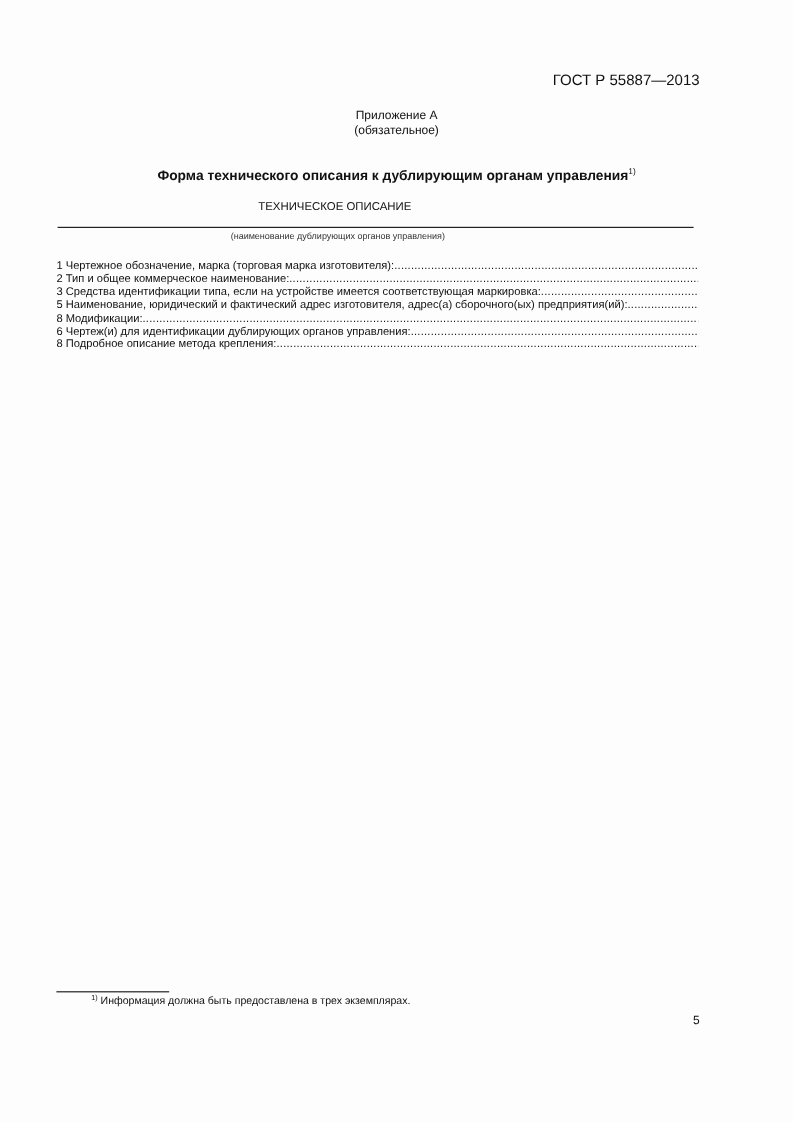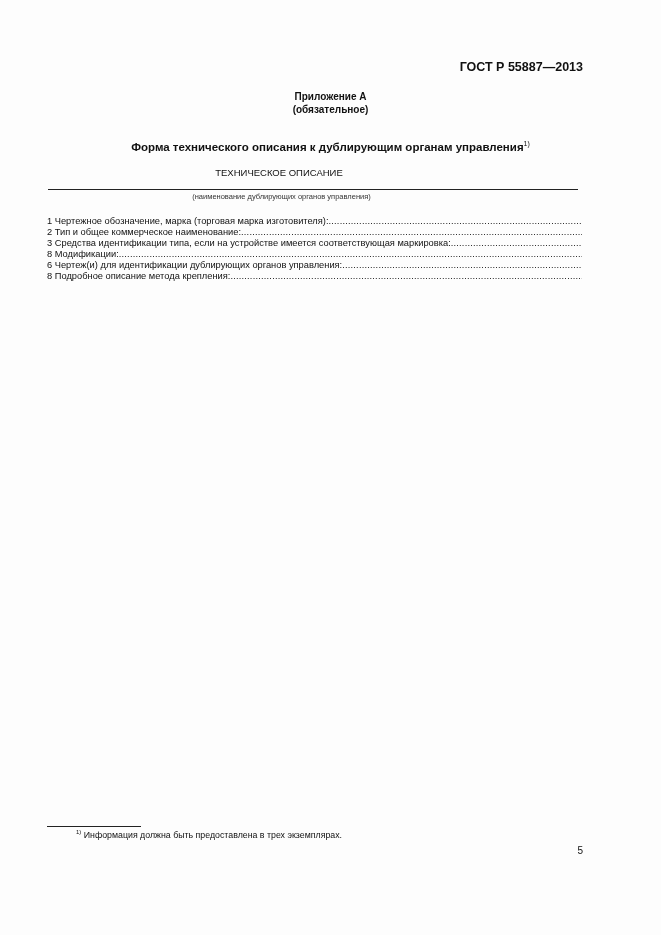--- a/index.html
+++ b/index.html
@@ -1,22 +1,22 @@
 <!DOCTYPE html>
 <html><head>
   <meta charset="utf-8">
   <style>
     html, body { margin: 0; padding: 0; }
     body {
       width: 661px; height: 935px; background: #fdfdfd; position: relative; overflow: hidden;
       font-family: "Liberation Sans", sans-serif; color: #111;
     }
     .abs { position: absolute; }
-    .header-code { top: 60px; right: 78px; font-size: 12.5px; font-weight: bold; padding-left: 48px; }
-    .annex-title { top: 90px; left: 0; width: 661px; text-align: center; font-size: 10px; font-weight: bold; line-height: 13px; }
+    .header-code { top: 60px; right: 78px; font-size: 12.5px; font-weight: normal; padding-left: 48px; }
+    .annex-title { top: 90px; left: 0; width: 661px; text-align: center; font-size: 10px; font-weight: normal; line-height: 13px; }
     .form-title { top: 140px; left: 0; width: 661px; text-align: center; font-size: 11.5px; font-weight: bold; }
     .form-title sup { font-size: 7px; font-weight: normal; vertical-align: 5px; }
     .tech-title { top: 167px; left: 0; width: 558px; text-align: center; font-size: 9.5px; }
     .rule { top: 189px; left: 48px; width: 530px; height: 0; border-top: 1px solid #222; }
     .rule-caption { top: 192px; left: 0; width: 563px; text-align: center; font-size: 7.5px; color: #333; }
     .items { top: 216px; left: 47px; width: 535px; font-size: 9.3px; line-height: 10.9px; }
     .item { display: flex; white-space: nowrap; overflow: hidden; }
     .item .label { flex: none; }
     .item .dots { flex: 1; overflow: hidden; letter-spacing: 0.2px; }
     .item .dots::after { content: "........................................................................................................................................................................................................................................................................................................"; }
@@ -50,20 +50,24 @@
     </div>
   <div class="item">
       <span class="label">2 Тип и общее коммерческое наименование:</span>
       <span class="dots"></span>
     </div>
   <div class="item">
       <span class="label">3 Средства идентификации типа, если на устройстве имеется соответствующая маркировка:</span>
       <span class="dots"></span>
     </div>
   <div class="item">
+      <span class="label">5 Наименование, юридический и фактический адрес изготовителя, адрес(а) сборочного(ых) предприятия(ий):</span>
+      <span class="dots"></span>
+    </div>
+  <div class="item">
       <span class="label">8 Модификации: </span>
       <span class="dots"></span>
     </div>
   <div class="item">
       <span class="label">6 Чертеж(и) для идентификации дублирующих органов управления:</span>
       <span class="dots"></span>
     </div>
   <div class="item">
       <span class="label">8 Подробное описание метода крепления:</span>
       <span class="dots"></span>

